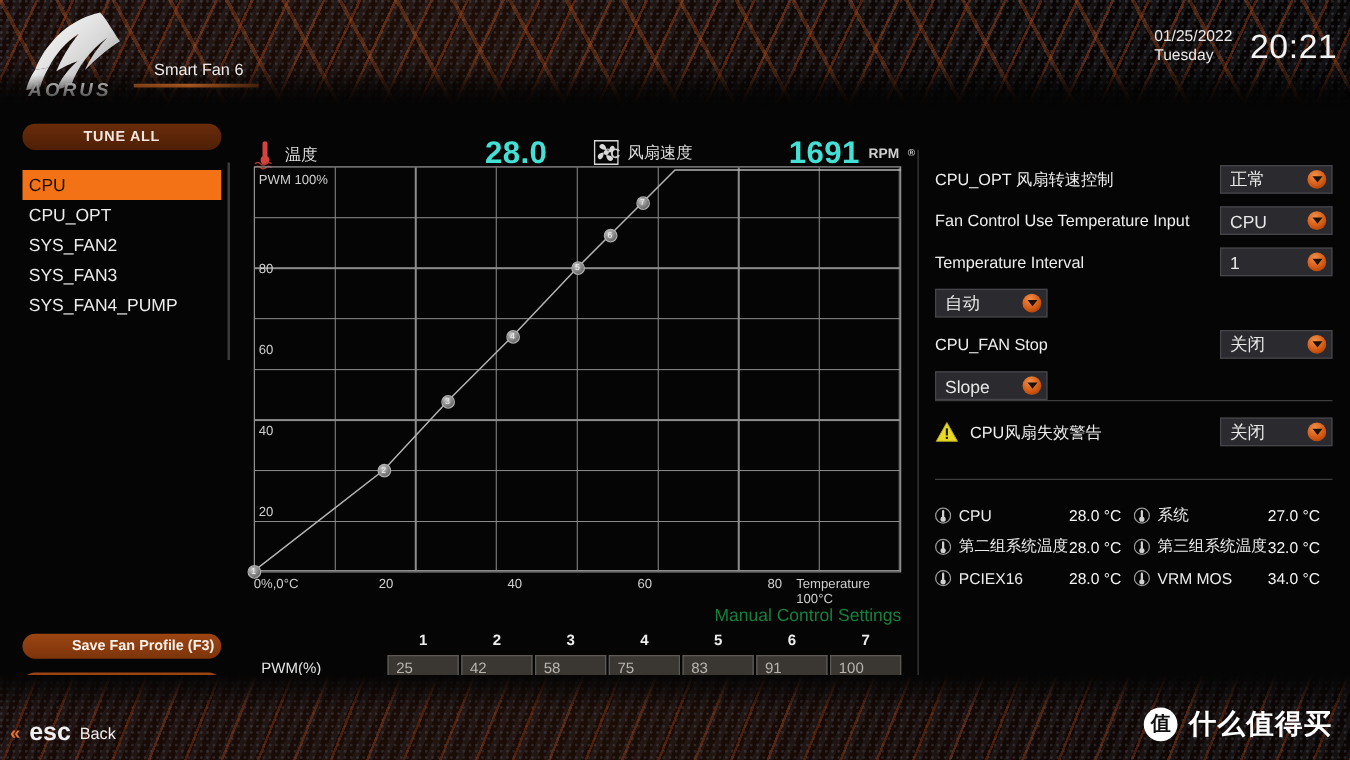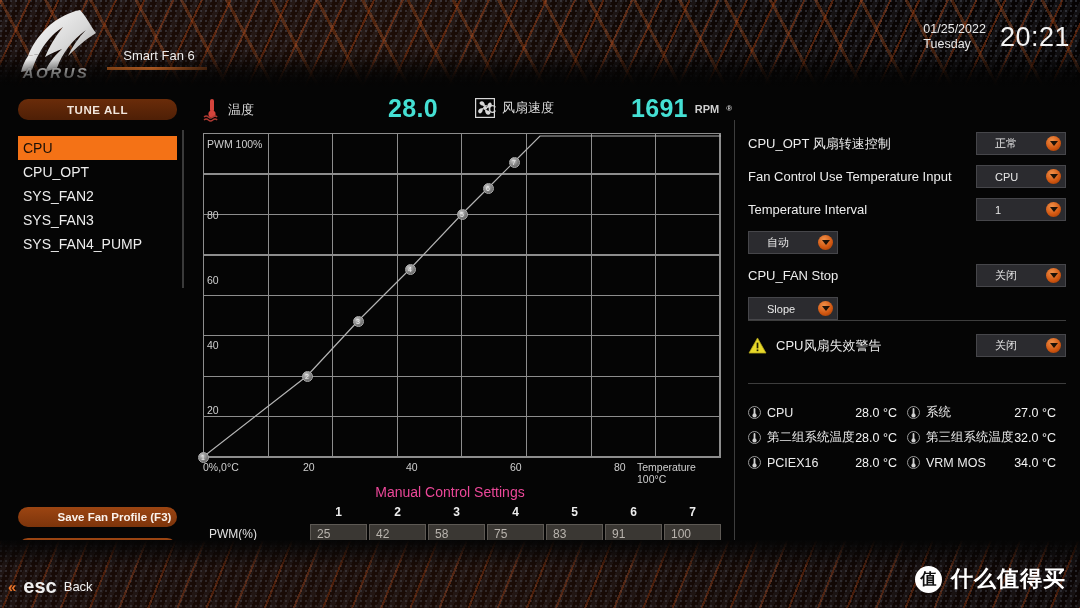--- a/index.html
+++ b/index.html
@@ -73,21 +73,21 @@
     position: absolute; left: 18px; width: 159px; height: 20px;
     background: linear-gradient(180deg, #9c4512 0%, #7c340b 100%);
     border-radius: 10px; color: #fbf2ec; font-size: 11.5px; font-weight: bold;
     display: flex; align-items: center; justify-content: center;
   }
   .profile-btn.save { top: 507px; padding-left: 34px; }
   .profile-btn.load { top: 538px; }
 
   
   .status-strip { position: absolute; left: 203px; top: 94px; width: 520px; height: 34px; }
-  .st-group { position: absolute; display: flex; align-items: center; gap: 7px; }
+  .st-group { position: absolute; display: flex; align-items: center; gap: 7px; margin-top: 14px; }
   .st-label { color: #dedede; font-size: 13px; }
   .st-value { color: #45e0d4; font-size: 25px; font-weight: bold; letter-spacing: 0.3px; }
   .st-unit { color: #cfcfcf; font-size: 11px; font-weight: bold; }
 
   
   .chart-wrap { position: absolute; left: 203px; top: 133px; width: 518px; height: 325px; }
   .chart-grid {
     position: absolute; inset: 0;
     border: 1px solid #8d8d8d;
     background-image:
@@ -101,22 +101,22 @@
     position: absolute; width: 11px; height: 11px; margin: -5.5px 0 0 -5.5px;
     border-radius: 50%;
     background: radial-gradient(circle at 35% 30%, #c8c8c8, #6e6e6e 70%, #494949 100%);
     border: 1px solid #aeaeae;
     color: #f0f0f0; font-size: 7px; line-height: 9px; text-align: center;
   }
   .curve { position: absolute; inset: 0; }
 
   
   .mc-title {
-    position: absolute; left: 191px; top: 484px; width: 518px; text-align: center;
-    color: #ec4899; font-size: 14px;
+    position: absolute; left: 203px; top: 484px; width: 518px; text-align: right;
+    color: #15803d; font-size: 14px;
   }
   .mc-table { position: absolute; left: 203px; top: 502px; width: 518px; }
   .mc-row { display: flex; align-items: center; height: 20px; margin-bottom: 2px; }
   .mc-rowlabel { width: 112px; color: #e2e2e2; font-size: 12px; padding-left: 6px; }
   .mc-cells { display: flex; gap: 2px; }
   .mc-idx {
     width: 57px; text-align: center; color: #ededed; font-size: 12px; font-weight: bold;
   }
   .mc-cell {
     width: 57px; height: 20px; background: #3a3733; border: 1px solid #5d5954;
@@ -125,21 +125,21 @@
 
   
   .vdivider { position: absolute; left: 734px; top: 120px; width: 1px; height: 440px; background: #3d3d3d; }
   .settings { position: absolute; left: 748px; top: 132px; width: 318px; }
   .set-row { display: flex; align-items: center; height: 23px; margin-bottom: 10px; }
   .set-label { flex: 1; color: #ededed; font-size: 13px; }
   .dropdown {
     width: 90px; height: 23px; background: #2b2b2f; border: 1px solid #46464a;
     display: flex; align-items: center; justify-content: space-between; padding: 0 4px 0 7px;
   }
-  .dd-text { color: #e8e8e8; font-size: 11px; margin-left: 11px; }
+  .dd-text { color: #e8e8e8; font-size: 14px; }
   .dd-arrow {
     width: 15px; height: 15px; border-radius: 50%;
     background: radial-gradient(circle at 40% 30%, #f1914a, #d0550f 60%, #8d3606 100%);
     display: flex; align-items: center; justify-content: center;
   }
   .dd-arrow::after {
     content: ""; width: 0; height: 0;
     border-left: 4px solid transparent; border-right: 4px solid transparent;
     border-top: 5px solid #1d1208;
   }

